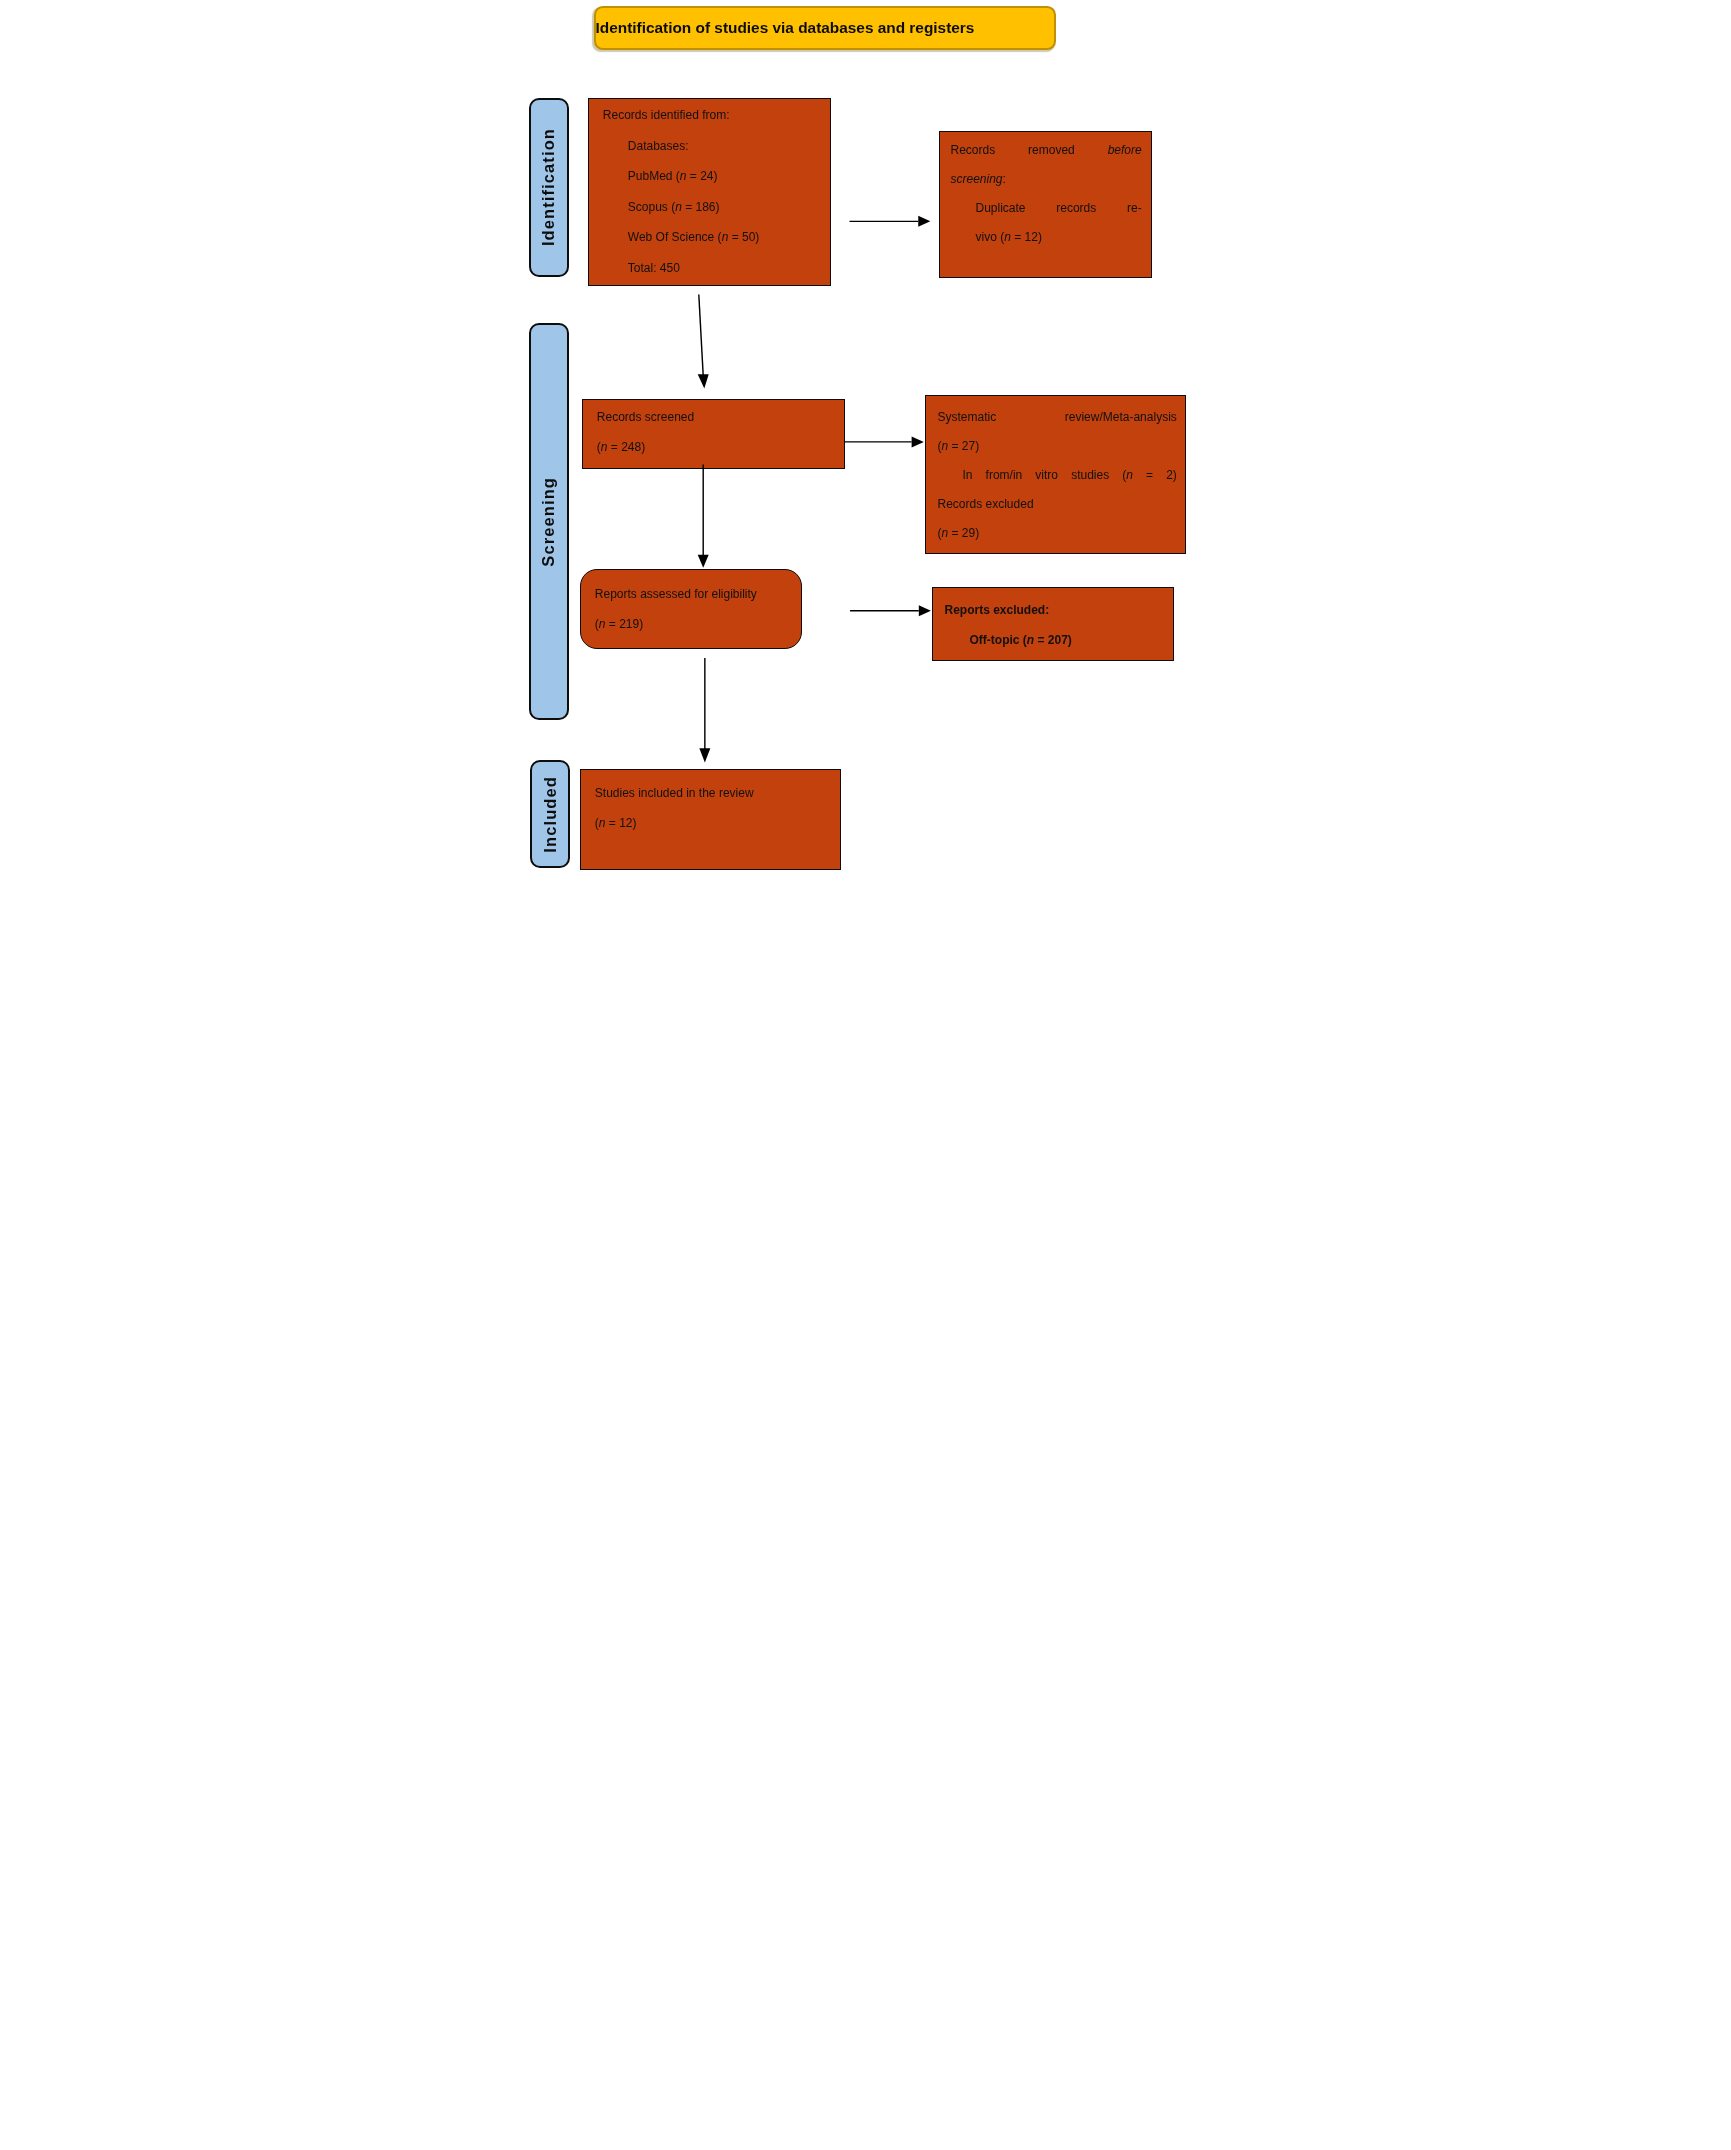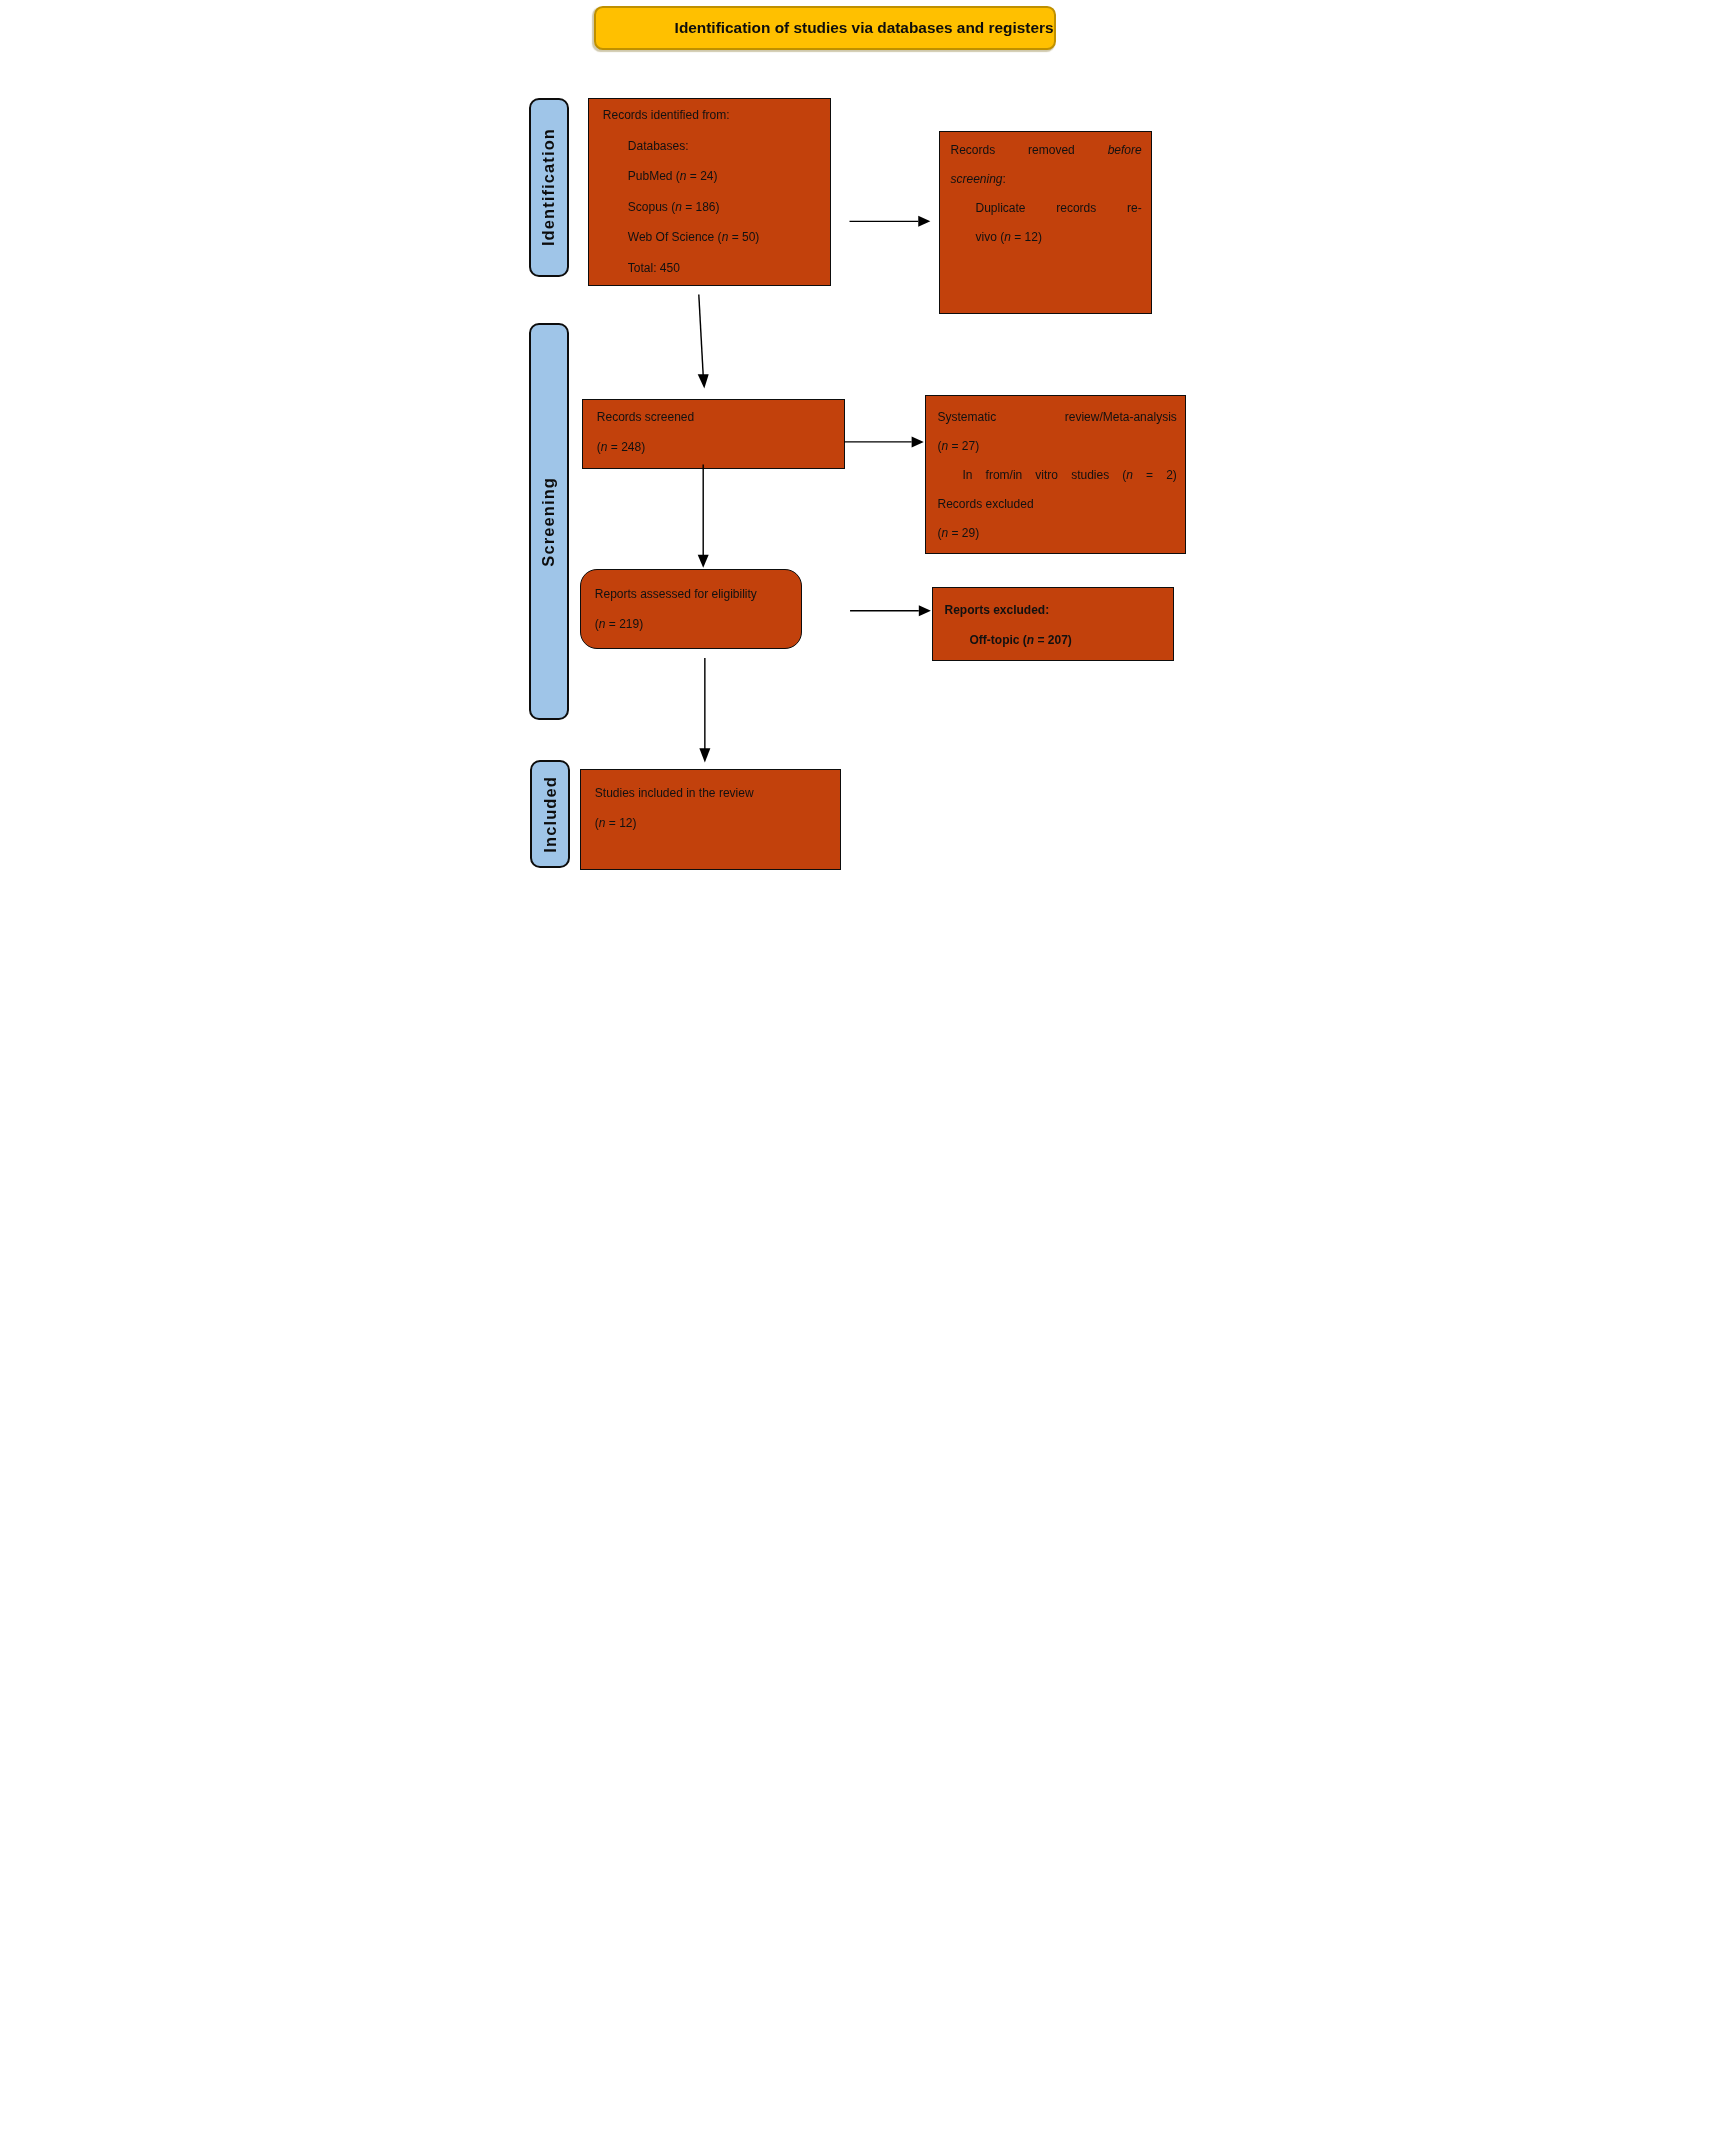--- a/index.html
+++ b/index.html
@@ -14,21 +14,21 @@
   }
 
   
   .banner {
     position: absolute;
     left: 80px; top: 5.5px; width: 462px; height: 44px;
     background: var(--banner-fill, #FFC000);
     border: 2.2px solid var(--banner-border, #BF9000);
     border-radius: 8.8px;
     box-sizing: border-box;
-    display: flex; align-items: center; justify-content: flex-end;
+    display: flex; align-items: center; justify-content: flex-start;
     font-size: 15.4px; font-weight: bold; color: #0d0d0d;
     box-shadow: -1.1px 1.1px 1.1px rgba(120,100,20,0.35);
   }
 
   
   .stage {
     position: absolute;
     background: var(--stage-fill, #9FC5E8);
     border: 2.2px solid var(--outline, #0d0d0d);
     border-radius: 10px;
@@ -54,21 +54,21 @@
     box-sizing: border-box;
     font-size: 12px;
     overflow: hidden;
   }
   .fbox .line { line-height: var(--lh, 30px); white-space: nowrap; }
   .fbox .line.ind { padding-left: 25px; }
   .fbox .line.just { text-align: justify; text-align-last: justify; white-space: normal; }
   .fbox i { font-style: italic; }
 
   #box-records-identified { left: 74px; top: 98px;  width: 243px; height: 188px; padding: 1.1px 5.5px 0 14.3px; --lh: 30.5px; }
-  #box-records-removed    { left: 425px; top: 131px;  width: 213px; height: 183px; padding: 3.9px 8.8px 0 11px; --lh: 29px; }
+  #box-records-removed    { left: 425px; top: 131px;  width: 213px; height: 147px; padding: 3.9px 8.8px 0 11px; --lh: 29px; }
   #box-records-screened   { left: 68px; top: 391px;  width: 263px; height: 70px; padding: 2.2px 5.5px 0 14.3px; margin-top: 8px; --lh: 30px; }
   #box-screening-excluded { left: 411px; top: 395px;  width: 261px; height: 159px; padding: 6.6px 7.7px 0 12px; --lh: 29px; }
   #box-reports-assessed   { left: 66px; top: 569px; width: 222px; height: 80px; padding: 8.8px 5.5px 0 14.3px; border-radius: 17px; --lh: 30px; }
   #box-reports-excluded   { left: 418px; top: 587px; width: 242px; height: 74px; padding: 7.2px 7.7px 0 12px; font-weight: bold; --lh: 30px; }
   #box-studies-included   { left: 66px; top: 769px; width: 261px; height: 101px; padding: 8.3px 5.5px 0 14.3px; --lh: 30px; }
 
   
   #arrows {
     position: absolute; left: 0; top: 0;
     width: 704px; height: 875px;

